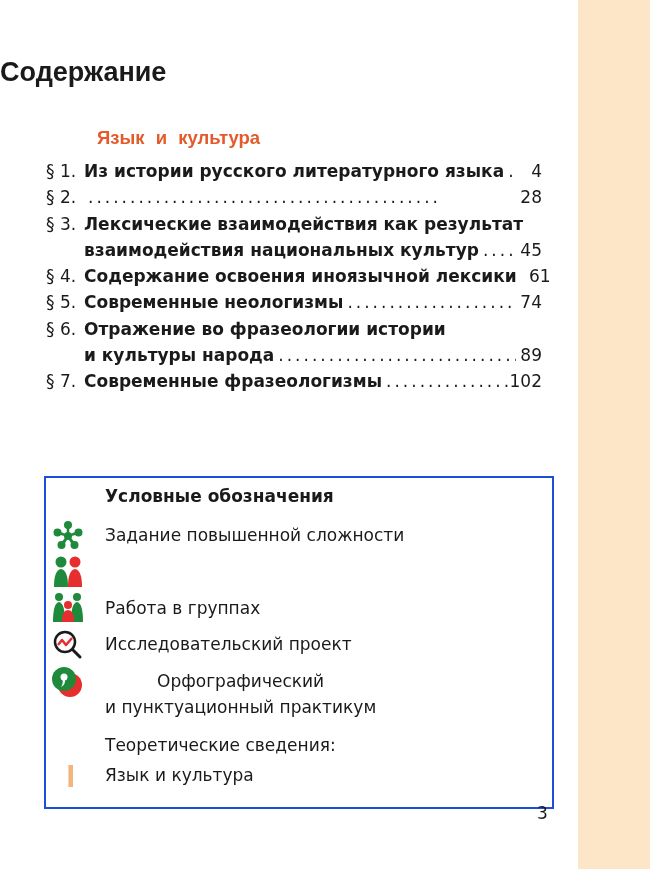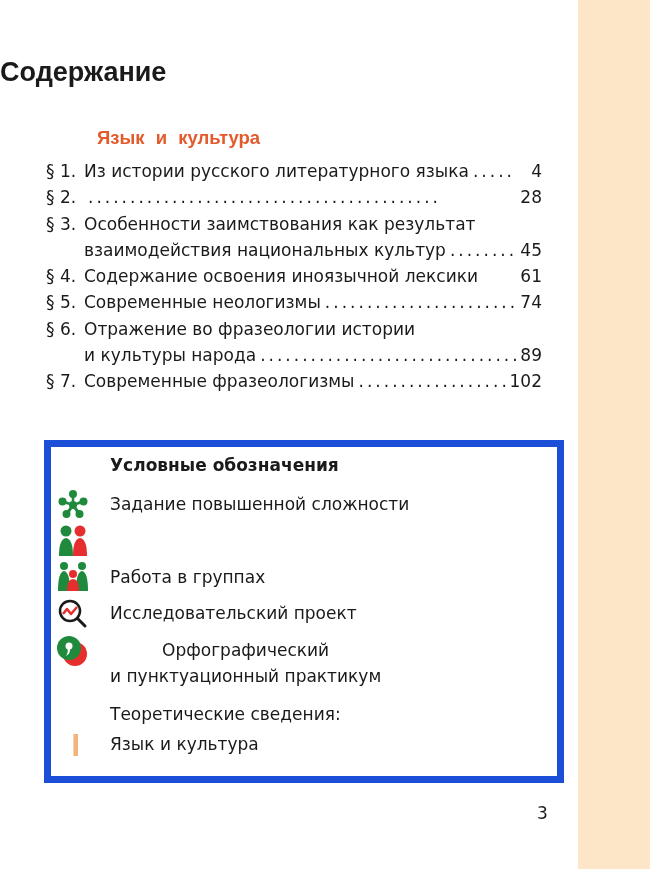--- a/index.html
+++ b/index.html
@@ -21,26 +21,26 @@
       position: absolute; left: 97px; top: 127px;
       font-family: "Liberation Sans", sans-serif; font-weight: bold;
       font-size: 18.5px; color: #e35a2b; word-spacing: 6px;
     }
     .toc {
       position: absolute; left: 46px; top: 158px; width: 496px;
       font-size: 17px; line-height: 26.3px;
     }
     .toc-row { display: flex; align-items: baseline; white-space: nowrap; }
     .toc-num { width: 38px; flex: none; }
-    .toc-text { flex: none; }
+    .toc-text { flex: none; font-weight: bold; }
     .toc-dots { flex: 1; overflow: hidden; letter-spacing: 3px; padding: 0 4px; color:#1a1a1a; }
     .toc-page { flex: none; text-align: right; min-width: 26px; }
     .legend-box {
-      position: absolute; left: 44px; top: 440px; width: 506px; height: 329px;
-      border: 7px solid #1d4ed8;
+      position: absolute; left: 44px; top: 476px; width: 506px; height: 329px;
+      border: 2px solid #1d4ed8;
     }
     .legend-title {
       position: absolute; left: 59px; top: 8px;
       font-weight: bold; font-size: 17px;
     }
     .legend-item {
       position: absolute; left: 59px; font-size: 17px; line-height: 26px; text-align: center;
     }
     .legend-icon { position: absolute; left: 6px; width: 32px; height: 32px; }
     .page-number {
@@ -62,21 +62,21 @@
     <span class="toc-dots">..........................................</span>
     <span class="toc-page">4</span>
   </div>
   <div class="toc-row">
     <span class="toc-num">§ 2.</span>
     <span class="toc-dots">..........................................</span>
     <span class="toc-page">28</span>
   </div>
   <div class="toc-row">
     <span class="toc-num">§ 3.</span>
-    <span class="toc-text">Особенности заимствования как результат</span>
+    <span class="toc-text">Лексические взаимодействия как результат</span>
   </div>
   <div class="toc-row">
     <span class="toc-num"></span>
     <span class="toc-text">взаимодействия национальных культур</span>
     <span class="toc-dots">..........................................</span>
     <span class="toc-page">45</span>
   </div>
   <div class="toc-row">
     <span class="toc-num">§ 4.</span>
     <span class="toc-text">Содержание освоения иноязычной лексики</span>

